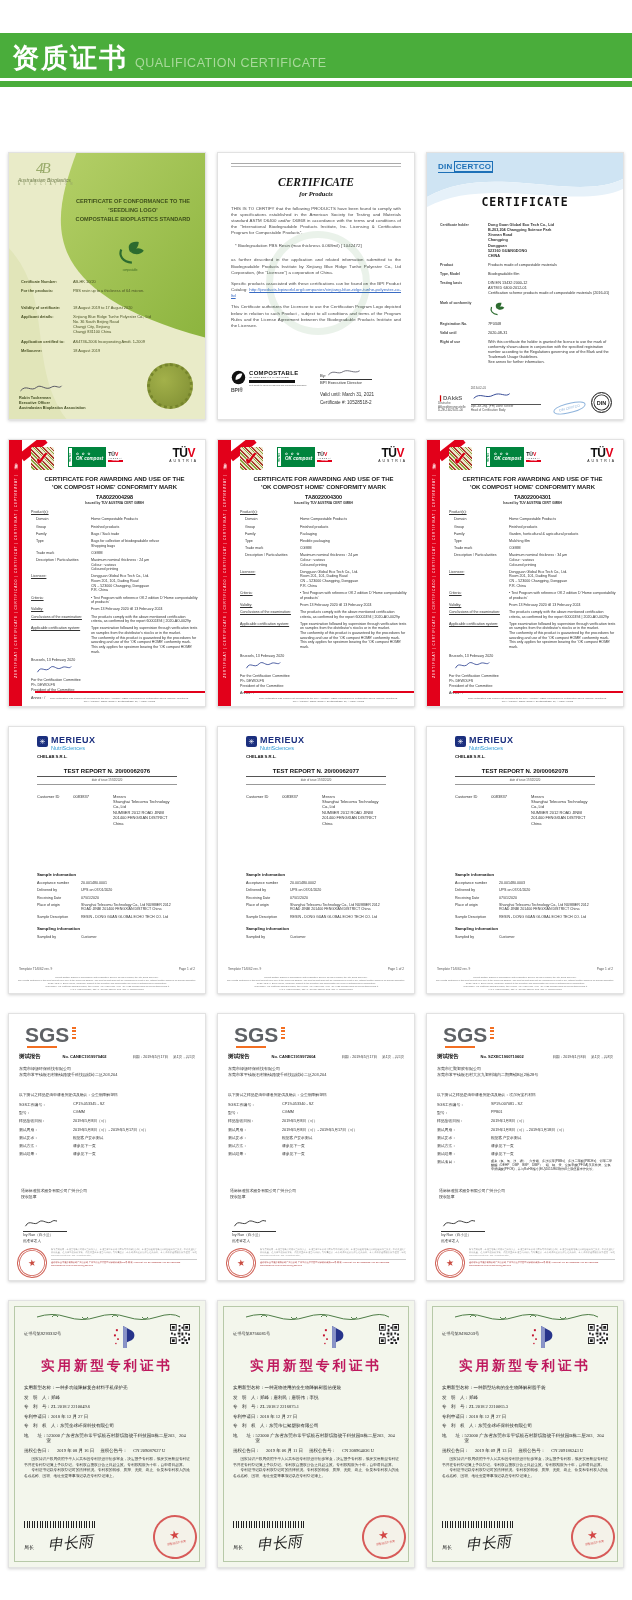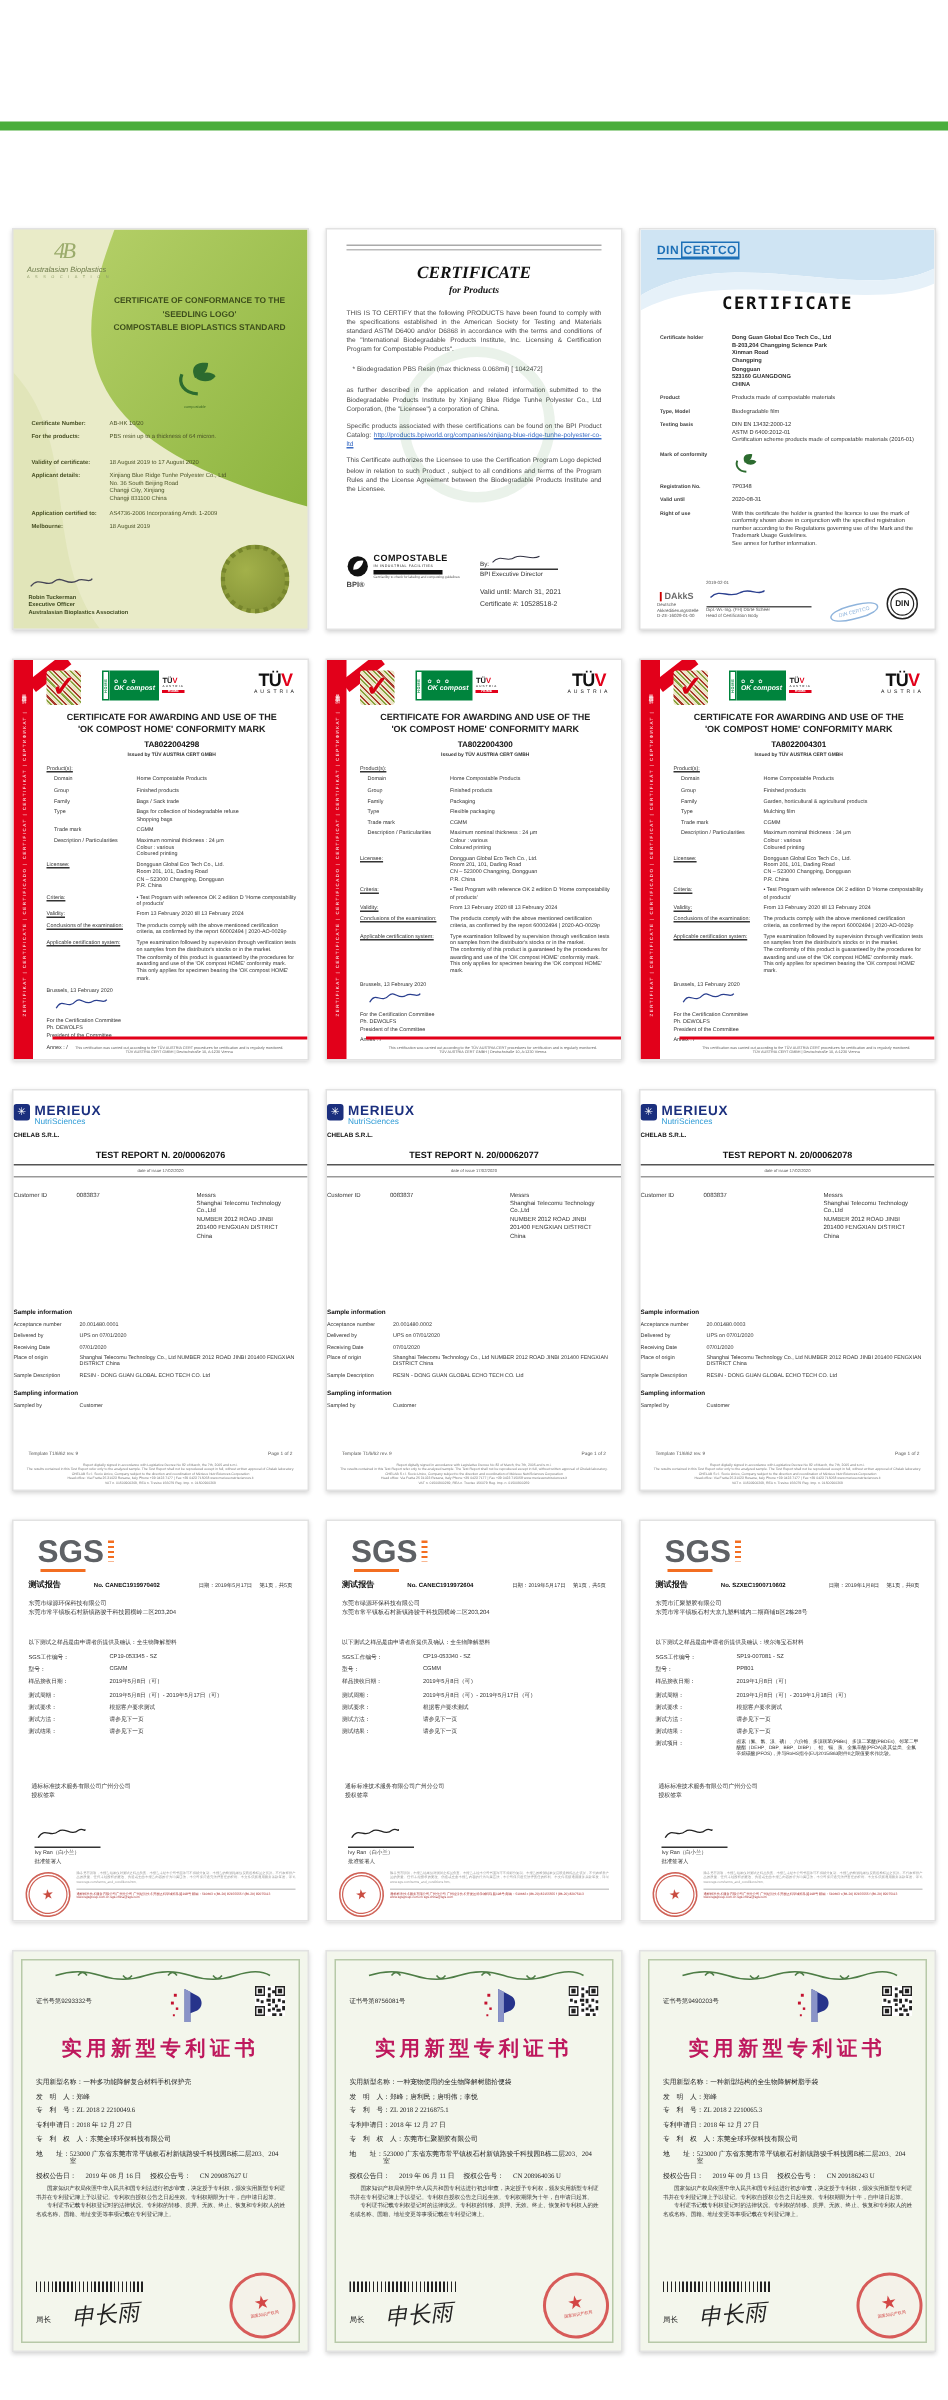--- a/index.html
+++ b/index.html
@@ -107,21 +107,21 @@
 .tuv-row .l.u{text-decoration:underline}
 .tuv-row .l.sub{padding-left:5px}
 .tuv-row .v{flex:1}
 .tuv-sigzone{margin-top:4px;font-size:3.6px;color:#333}
 .tuv-committee{margin-top:1px;line-height:1.35}
 .tuv-annex{margin-top:3px}
 .tuv-redline{position:absolute;left:13px;right:0;bottom:13px;height:2px;background:#e2001a}
 .tuv-footer{position:absolute;left:16px;right:4px;bottom:2.5px;font-size:2.5px;color:#666;text-align:center;line-height:1.3}
 
 
-.mx{padding:9px 0}
+.mx{padding:9px 28px}
 .mx-logo{display:flex;gap:3px;align-items:flex-start}
 .mx-icon{width:11px;height:11px;background:#1b2f7e;color:#fff;font-size:7px;line-height:11px;text-align:center;border-radius:2px;flex:none}
 .mx-name1{font-size:9px;font-weight:bold;color:#1b2f7e;letter-spacing:.5px;line-height:1}
 .mx-name2{font-size:5.5px;color:#2e9bd6;line-height:1.2}
 .mx-company{font-size:4.2px;font-weight:bold;color:#111;margin-top:2px}
 .mx-title{text-align:center;font-weight:bold;font-size:6px;margin-top:9px;color:#111}
 .mx-hr{border-top:1px solid #555;margin-top:2px}
 .mx-issue{text-align:center;font-size:2.8px;color:#555;margin-top:1.5px;border-bottom:.5px solid #999;padding-bottom:1.5px}
 .mx-cust{display:flex;margin-top:9px;font-size:4px;color:#333}
 .mx-cust .l{width:42px}
@@ -178,20 +178,24 @@
 .pat-chiefname{font-family:"Liberation Serif",serif;font-style:italic;font-size:15px;color:#222;transform:rotate(-5deg);margin-left:14px}
 .pat-stamp{position:absolute;right:2px;bottom:2px;width:44px;height:44px;border:2px solid rgba(204,40,40,.75);border-radius:50%;color:rgba(204,40,40,.85);display:flex;flex-direction:column;align-items:center;justify-content:center;transform:rotate(-10deg);background:rgba(255,220,220,.15)}
 .pat-stamp .star{font-size:12px;line-height:1}
 .pat-stamp .stxt{font-size:3px;transform:scale(.9)}
 </style>
 </head>
 <body>
 
 <div class="page">
 
+  <div class="banner">
+    <span class="banner-title">资质证书</span>
+    <span class="banner-sub">QUALIFICATION CERTIFICATE</span>
+  </div>
   <div class="banner-strip"></div>
 
   <div class="grid">
 
     <div class="row">
 
       <div class="card aba">
         <svg class="aba-swoosh" viewBox="0 0 198 268" preserveAspectRatio="none">
           <defs>
               <linearGradient id="abg" x1="0" y1="0" x2="1" y2="1">

